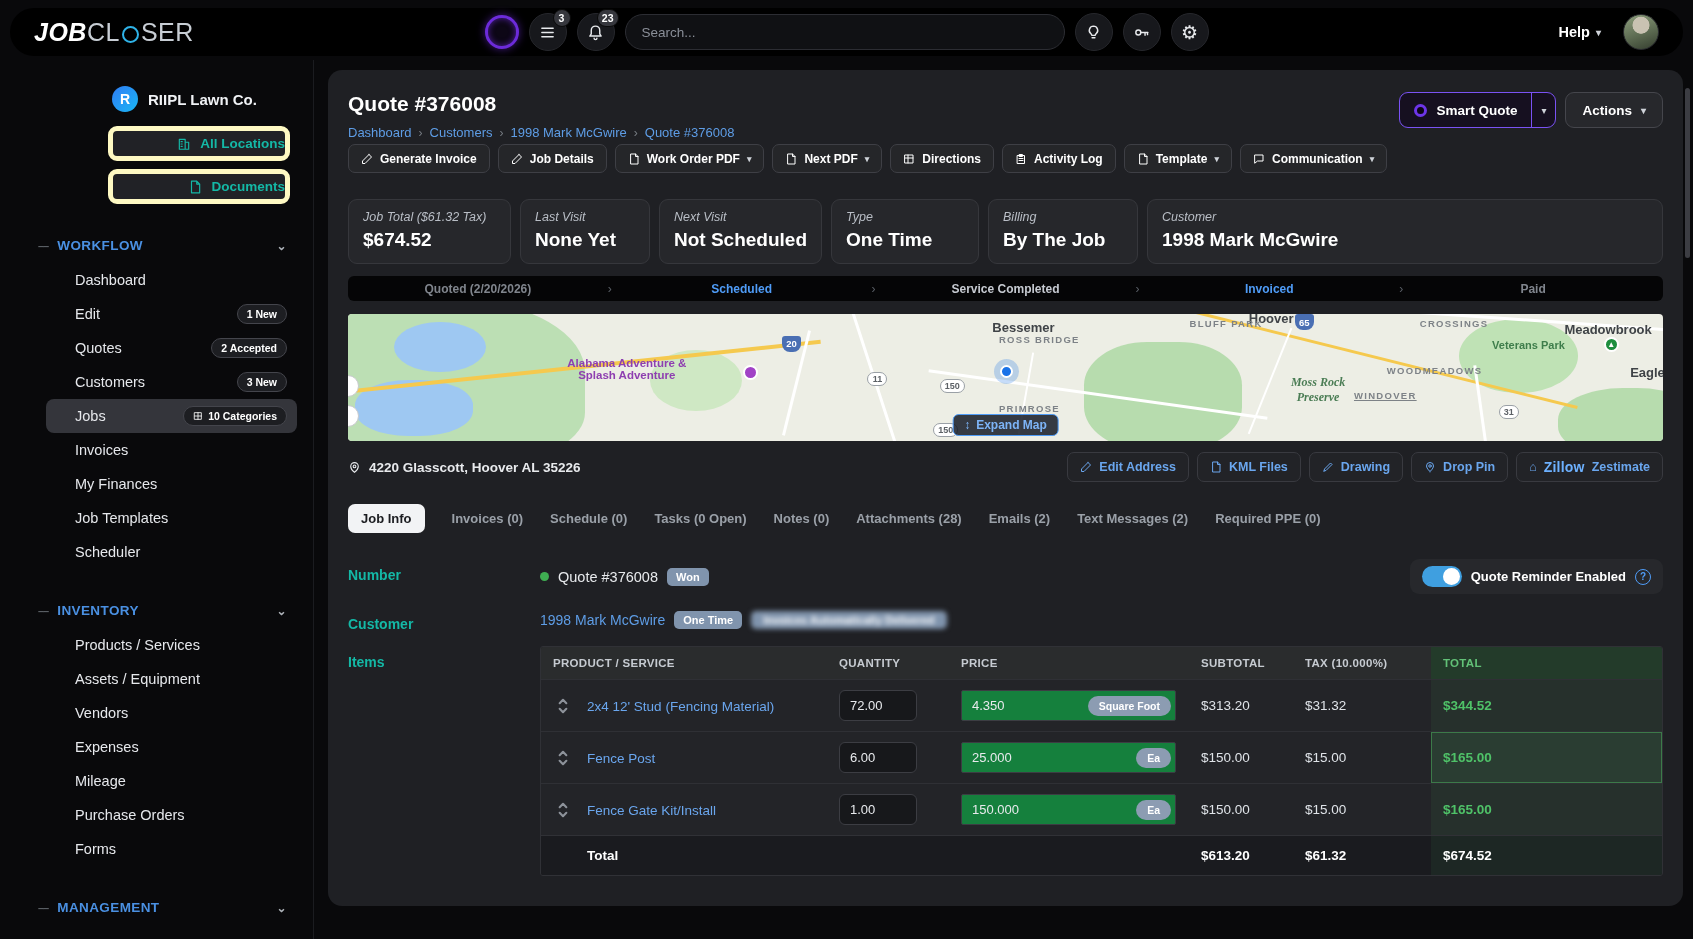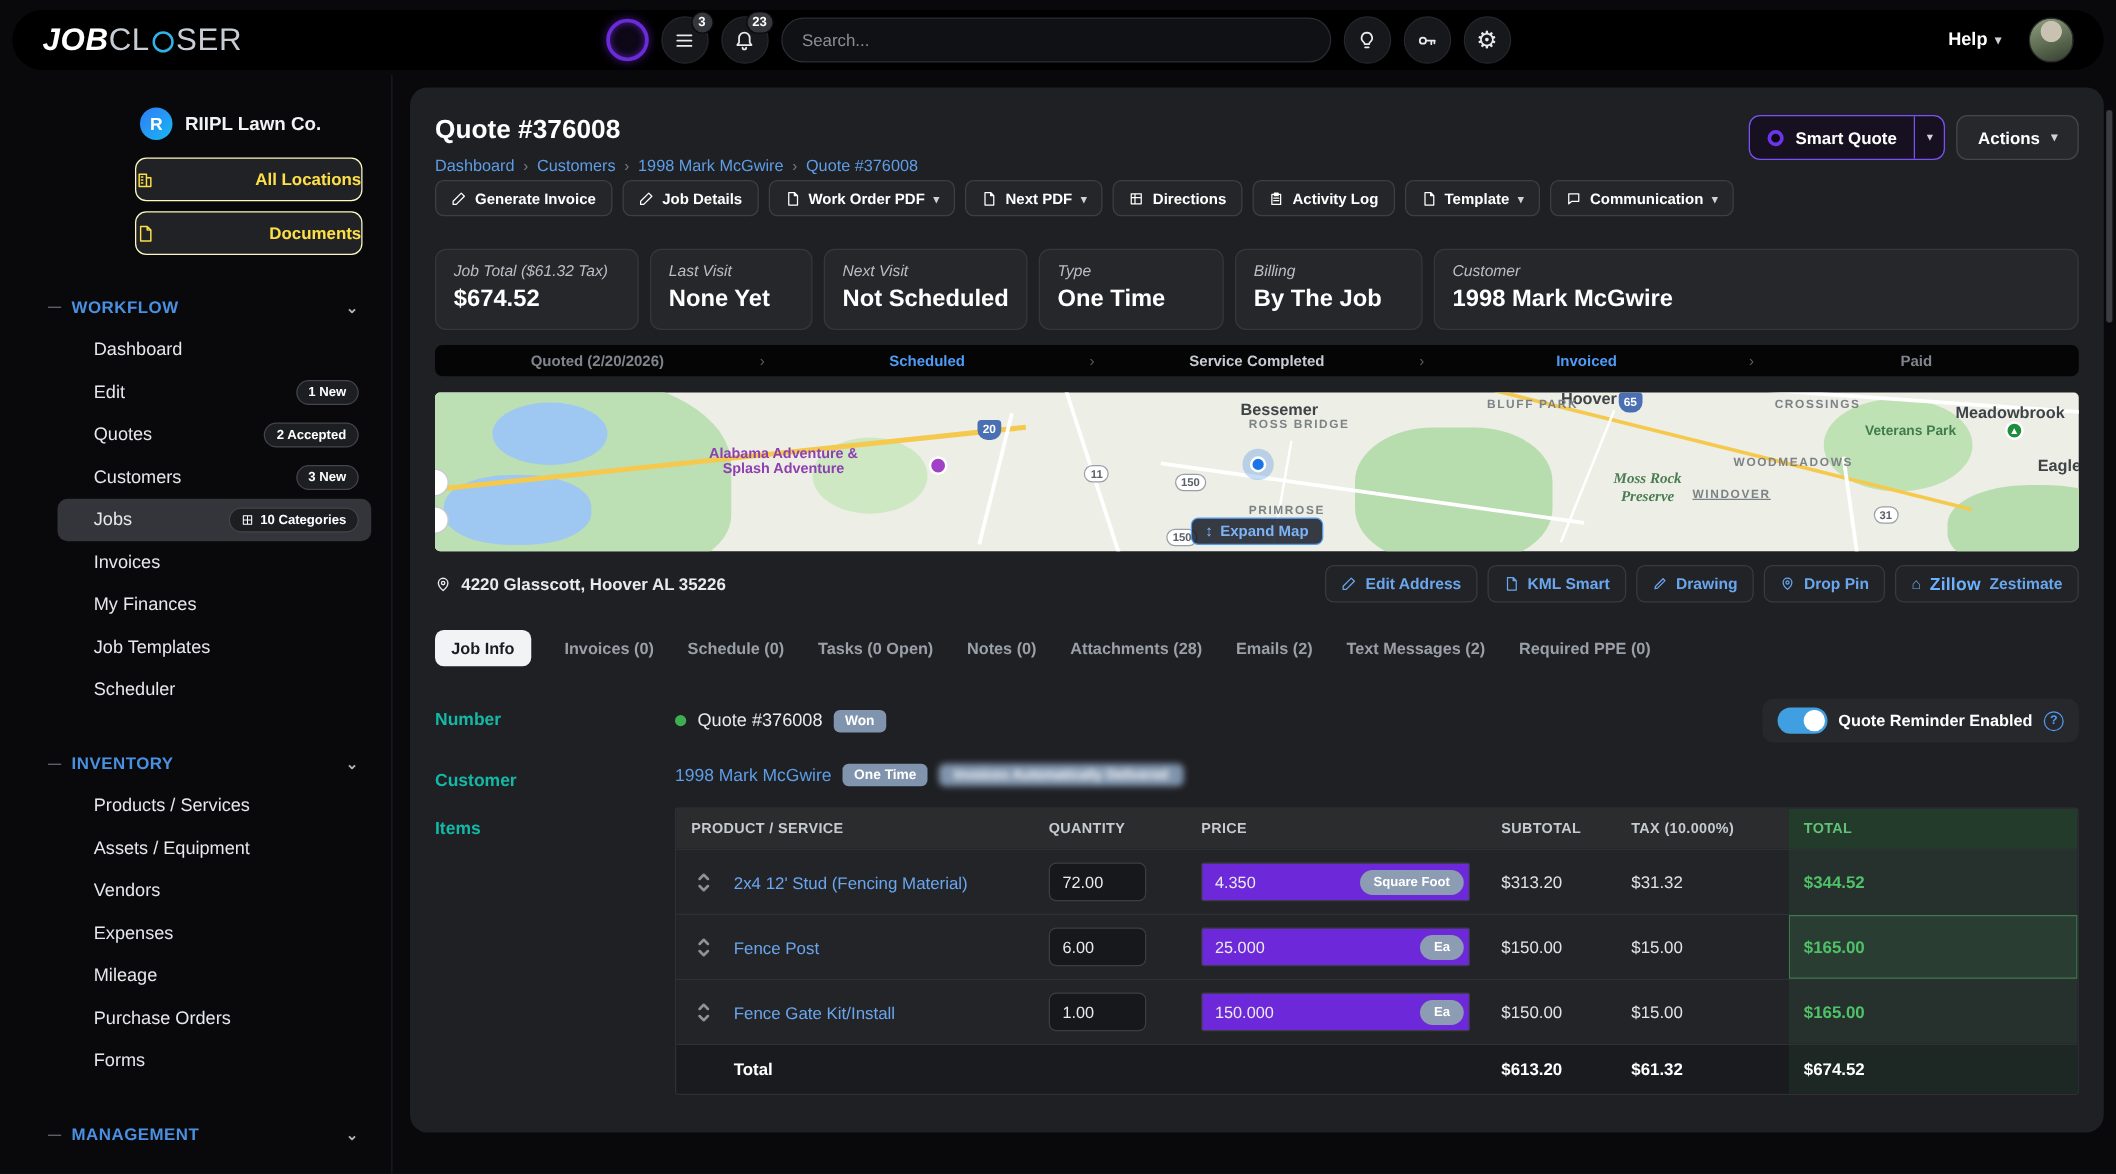--- a/index.html
+++ b/index.html
@@ -38,22 +38,22 @@
 
   
   .shell { display:flex; align-items:flex-start; }
 
   
   .sidebar { width:314px; flex:none; padding:26px 0 40px 0; border-right:1px solid #1b1c20; min-height:880px; }
   .company { display:flex; align-items:center; gap:10px; padding-left:112px; margin-bottom:14px; }
   .company-logo { width:26px; height:26px; border-radius:50%; background:linear-gradient(135deg,#2f7df6,#19b6f3); color:#fff;
     font-weight:800; font-size:14px; display:flex; align-items:center; justify-content:center; }
   .company-name { font-weight:700; font-size:15px; color:#f0f2f5; }
-  .side-btn { margin:8px 0 0 108px; width:182px; height:35px; background:#212226; border:1px solid #fef9c3; border-radius:9px;
-    color:#fde047; font-weight:700; font-size:13.5px; display:flex; align-items:center; justify-content:space-between; gap:9px; }
+  .side-btn { margin:8px 0 0 108px; width:182px; height:35px; background:#212226; border:5px solid #fef9c3; border-radius:9px;
+    color:#14b8a6; font-weight:700; font-size:13.5px; display:flex; align-items:center; justify-content:flex-end; gap:9px; }
   .side-section { margin-top:34px; display:flex; align-items:center; padding:0 26px 0 38px; color:#4a90e2;
     font-weight:700; font-size:13.5px; letter-spacing:.4px; }
   .side-section .dash { color:#5c6167; font-size:11px; margin-right:9px; letter-spacing:-1px; }
   .side-section .sec-caret { margin-left:auto; color:#aeb3ba; font-size:12px; }
   .side-items { margin-top:10px; }
   .side-item { display:flex; align-items:center; height:34px; margin:0 16px 0 46px; padding:0 10px 0 29px; border-radius:8px;
     color:#e6e8ec; font-size:14.5px; cursor:pointer; }
   .side-item.active { background:#34353b; }
   .pill-badge { margin-left:auto; background:#1d1e22; border:1px solid #44454c; border-radius:10px; color:#fff;
     font-size:10.5px; font-weight:700; padding:3px 9px; display:flex; align-items:center; gap:5px; white-space:nowrap; }
@@ -157,21 +157,21 @@
   .t-head > div { font-size:11.5px; font-weight:700; color:#c6cbd1; letter-spacing:.3px; padding:10px 12px; }
   .t-head .h-product { grid-column:1 / 3; }
   .t-head .h-total { background:#233b2a; color:#62c177; align-self:stretch; display:flex; align-items:center; }
   .t-row { background:#232428; border-top:1px solid #2f3035; }
   .t-row > div { padding:10px 12px; }
   .sort-cell { display:flex; flex-direction:column; align-items:center; gap:2px; color:#8d929a; padding:10px 0 10px 10px !important; cursor:pointer; }
   .sort-cell .ic { width:10px; height:7px; stroke-width:2.5; }
   .prod-link { color:#6aa6ee; font-size:13.5px; text-decoration:none; cursor:pointer; }
   .qty-input { width:78px; height:31px; background:#17181b; border:1px solid #3c3d43; border-radius:6px; color:#e8eaed;
     font-size:13px; padding:0 10px; font-family:inherit; outline:none; }
-  .price-box { width:215px; height:31px; background:#6d28d9; border:1px solid #3c3d43; border-radius:2px;
+  .price-box { width:215px; height:31px; background:#15803d; border:1px solid #3c3d43; border-radius:2px;
     display:flex; align-items:center; justify-content:space-between; padding:0 4px 0 10px; }
   .price-box .pv { font-size:13px; color:#e8eaed; }
   .unit-pill { background:#8c9cb2; color:#fff; font-size:10.5px; font-weight:700; padding:4px 11px; border-radius:999px; white-space:nowrap; }
   .money { font-size:13.5px; color:#dfe3e8; }
   .total-cell { align-self:stretch; display:flex; align-items:center; font-size:13.5px; font-weight:700; color:#4fc268;
     background:rgba(77,189,99,.08); }
   .total-cell.hl { background:rgba(77,189,99,.17); box-shadow:inset 0 0 0 1px #3c7a49; }
   .t-foot { background:#1a1b1f; border-top:1px solid #303136; }
   .t-foot > div { padding:12px; font-size:13.5px; font-weight:800; color:#fff; }
   .t-foot .f-total { background:rgba(77,189,99,.08); align-self:stretch; display:flex; align-items:center; }
@@ -523,21 +523,21 @@
         <button class="addr-btn">
           <svg class="ic" viewBox="0 0 24 24">
               <path d="M16 3l5 5L8 21H3v-5L16 3z"></path>
             </svg>
           <span>Edit Address</span>
         </button>
         <button class="addr-btn">
           <svg class="ic" viewBox="0 0 24 24">
               <path d="M6 2h9l5 5v15H6z M15 2v5h5"></path>
             </svg>
-          <span>KML Smart</span>
+          <span>KML Files</span>
         </button>
         <button class="addr-btn">
           <svg class="ic" viewBox="0 0 24 24">
               <path d="M4 20l4-1L20 7l-3-3L5 16l-1 4z"></path>
             </svg>
           <span>Drawing</span>
         </button>
         <button class="addr-btn">
           <svg class="ic" viewBox="0 0 24 24">
               <path d="M12 21s7-5.6 7-11a7 7 0 1 0-14 0c0 5.4 7 11 7 11z"></path>

